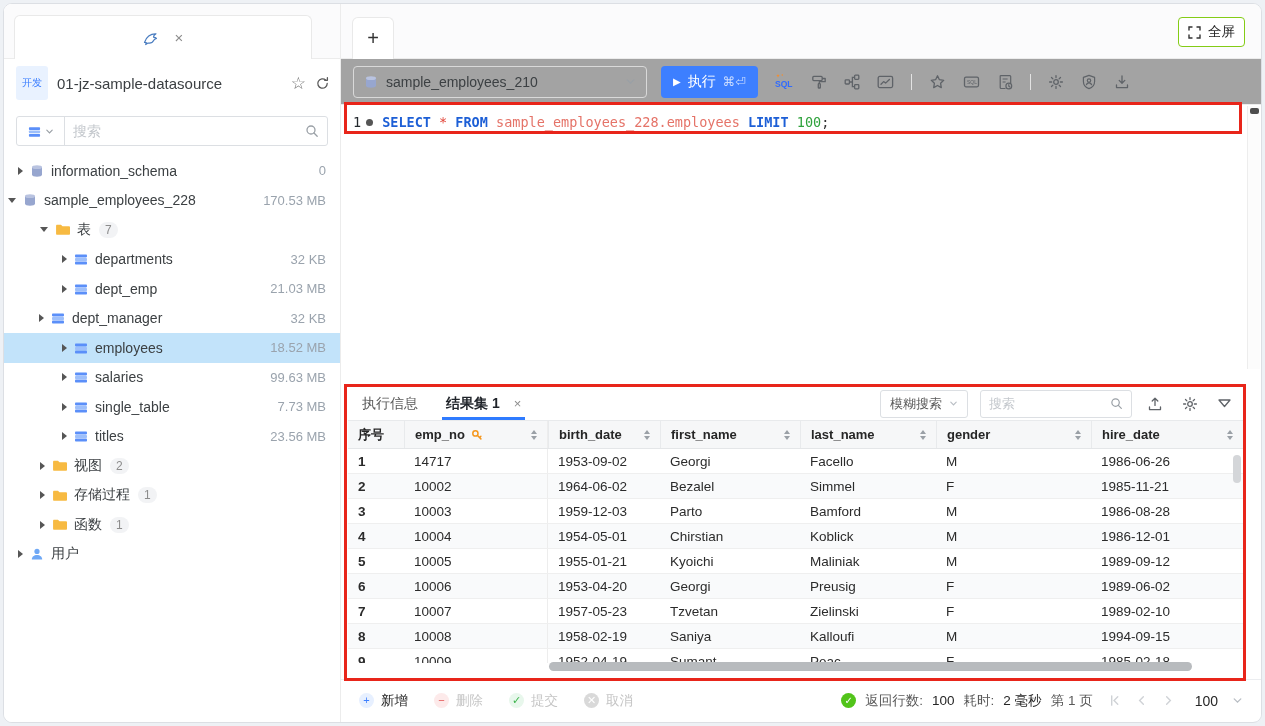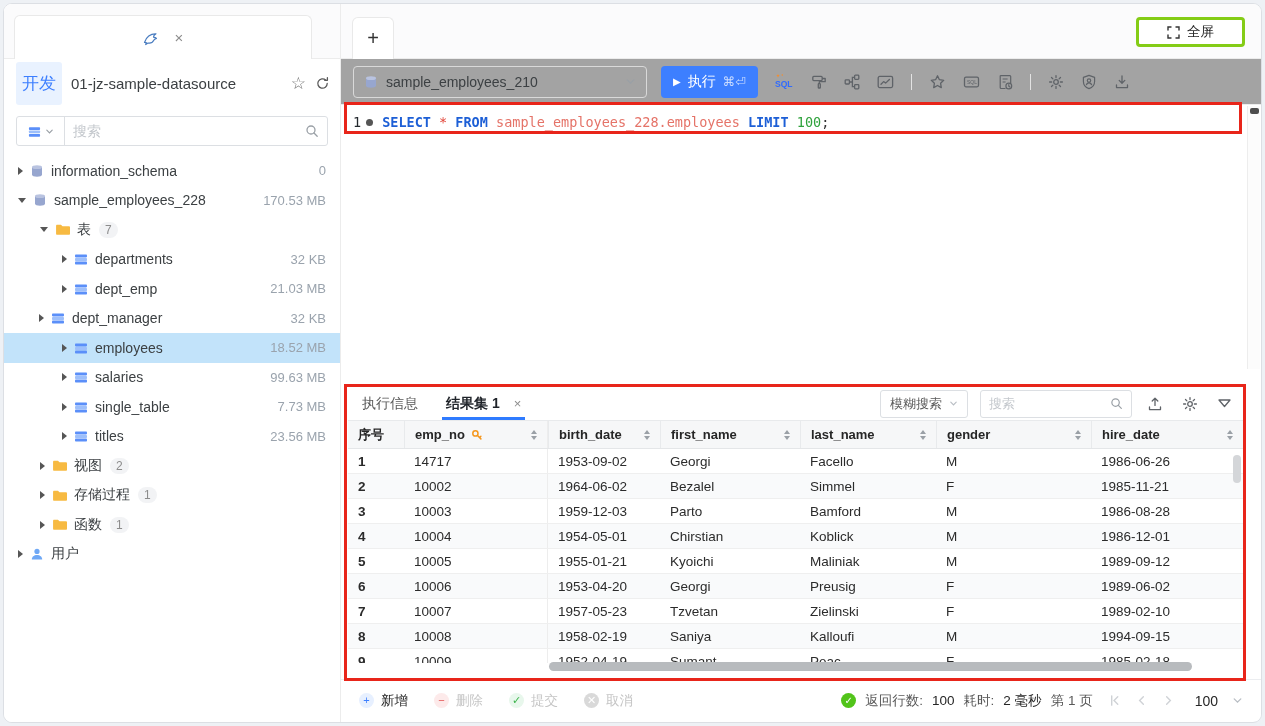--- a/index.html
+++ b/index.html
@@ -6,42 +6,42 @@
   html,body { width:1265px; height:726px; overflow:hidden; }
   body { background:#eef1f5; font-family:"Liberation Sans","DejaVu Sans",sans-serif; }
   .card { position:absolute; inset:3px; background:#fff; border:1px solid #dcdfe4; border-radius:9px; overflow:hidden; }
 
   
   .sidebar { position:absolute; left:0; top:0; width:337px; bottom:0; border-right:1px solid #ececec; background:#fff; }
   .side-hdr { position:absolute; left:0; top:0; right:0; height:55px; background:#fbfbfc; border-bottom:1px solid #ececec; }
   .ws-tab { position:absolute; left:10px; top:11px; width:298px; height:44px; background:#fff; border:1px solid #e9e9e9; border-bottom:none; border-radius:6px 6px 0 0; display:flex; align-items:center; justify-content:center; gap:8px; font-size:15px; font-weight:bold; color:#1f2329; }
   .ws-close { font-weight:normal; color:#8c8c8c; font-size:15px; margin-left:8px; cursor:pointer; }
   .ds-row { position:absolute; left:12px; right:10px; top:64px; height:30px; display:flex; align-items:center; gap:9px; }
-  .env-badge { background:#e9f2ff; color:#3d7fff; font-size:17px; padding:10px 6px; border-radius:3px; }
+  .env-badge { background:#e9f2ff; color:#3d7fff; font-size:10px; padding:10px 6px; border-radius:3px; }
   .ds-name { font-size:15px; color:#3c4043; }
   .ds-star { margin-left:auto; font-size:17px; color:#737373; }
   .search-row { position:absolute; left:12px; right:12px; top:112px; height:30px; border:1px solid #dcdfe3; border-radius:3px; display:flex; align-items:center; background:#fff; }
   .type-sel { width:48px; height:100%; border-right:1px solid #dcdfe3; display:flex; align-items:center; justify-content:center; gap:4px; }
   .search-input { flex:1; border:none; outline:none; font-size:14px; padding:0 8px; color:#333; min-width:0; }
   .search-input::placeholder { color:#c3c7cc; }
   .search-mag { padding:0 8px; display:flex; align-items:center; }
   .tree { position:absolute; left:0; right:0; top:152px; bottom:0; overflow:hidden; }
   .titem { height:29.5px; display:flex; align-items:center; padding-right:14px; font-size:14px; color:#3c4043; cursor:pointer; }
   .titem.sel { background:#c2e3fa; }
   .caret { width:0; height:0; display:inline-block; margin-right:7px; flex:none; }
   .caret.r { border-top:4px solid transparent; border-bottom:4px solid transparent; border-left:5px solid #565656; }
   .caret.d { border-left:4px solid transparent; border-right:4px solid transparent; border-top:5px solid #565656; }
   .ticon { display:flex; align-items:center; margin-right:7px; flex:none; }
   .tmeta { margin-left:auto; color:#9aa3ad; font-size:13px; }
   .tcount { margin-left:8px; color:#8c8c8c; font-size:12px; background:#f2f3f5; border-radius:8px; padding:0 6px; line-height:16px; }
 
   
   .tab-strip { position:absolute; left:337px; top:0; right:0; height:55px; background:#fbfbfc; border-bottom:1px solid #ececec; }
   .plus-tab { position:absolute; left:11px; top:13px; width:42px; height:42px; background:#fff; border:1px solid #e9e9e9; border-bottom:none; border-radius:6px 6px 0 0; display:flex; align-items:center; justify-content:center; font-size:20px; color:#333; cursor:pointer; }
-  .fullscreen-btn { position:absolute; right:16px; top:13px; height:30px; padding:0 28px; background:#fff; border:3px solid #84cc16; border-radius:4px; display:flex; align-items:center; gap:7px; font-size:13.5px; color:#262626; cursor:pointer; }
+  .fullscreen-btn { position:absolute; right:16px; top:13px; height:30px; padding:0 9px; background:#fff; border:1px solid #84cc16; border-radius:4px; display:flex; align-items:center; gap:7px; font-size:13.5px; color:#262626; cursor:pointer; }
 
   .toolbar { position:absolute; left:337px; top:55px; right:0; height:46px; border-bottom:1px solid #ececec; background:#a3a3a3; display:flex; align-items:center; padding-left:12px; }
   .db-sel { width:294px; height:32px; border:1px solid #d9d9d9; border-radius:4px; display:flex; align-items:center; padding:0 10px; gap:8px; cursor:pointer; }
   .db-sel-label { font-size:14px; color:#3c4043; }
   .db-sel .chev { margin-left:auto; }
   .exec-btn { height:32px; margin-left:14px; padding:0 12px; background:#3d7fff; border:none; border-radius:4px; color:#fff; font-size:14px; display:flex; align-items:center; gap:7px; cursor:pointer; font-family:inherit; }
   .exec-play { font-size:10px; }
   .exec-kbd { color:rgba(255,255,255,.72); font-size:12.5px; }
   .tbicons { display:flex; align-items:center; gap:17px; margin-left:16px; }
   .tbicons .icn { display:flex; align-items:center; cursor:pointer; }
@@ -165,21 +165,21 @@
           <span class="caret r"></span>
           <span class="ticon">
             <svg width="14" height="14" viewBox="0 0 14 14">
               <path d="M2 3.2v7.6c0 1.2 2.2 2 5 2s5-.8 5-2V3.2" fill="#97a6cf"></path>
               <ellipse cx="7" cy="3.2" rx="5" ry="1.9" fill="#b9c3e0"></ellipse>
             </svg>
           </span>
           <span class="tlabel">information_schema</span>
           <span class="tmeta">0</span>
         </div>
-        <div class="titem" style="padding-left: 14px;">
+        <div class="titem" style="padding-left: 4px;">
           <span class="caret d"></span>
           <span class="ticon">
             <svg width="14" height="14" viewBox="0 0 14 14">
               <path d="M2 3.2v7.6c0 1.2 2.2 2 5 2s5-.8 5-2V3.2" fill="#97a6cf"></path>
               <ellipse cx="7" cy="3.2" rx="5" ry="1.9" fill="#b9c3e0"></ellipse>
             </svg>
           </span>
           <span class="tlabel">sample_employees_228</span>
           <span class="tmeta">170.53 MB</span>
         </div>

